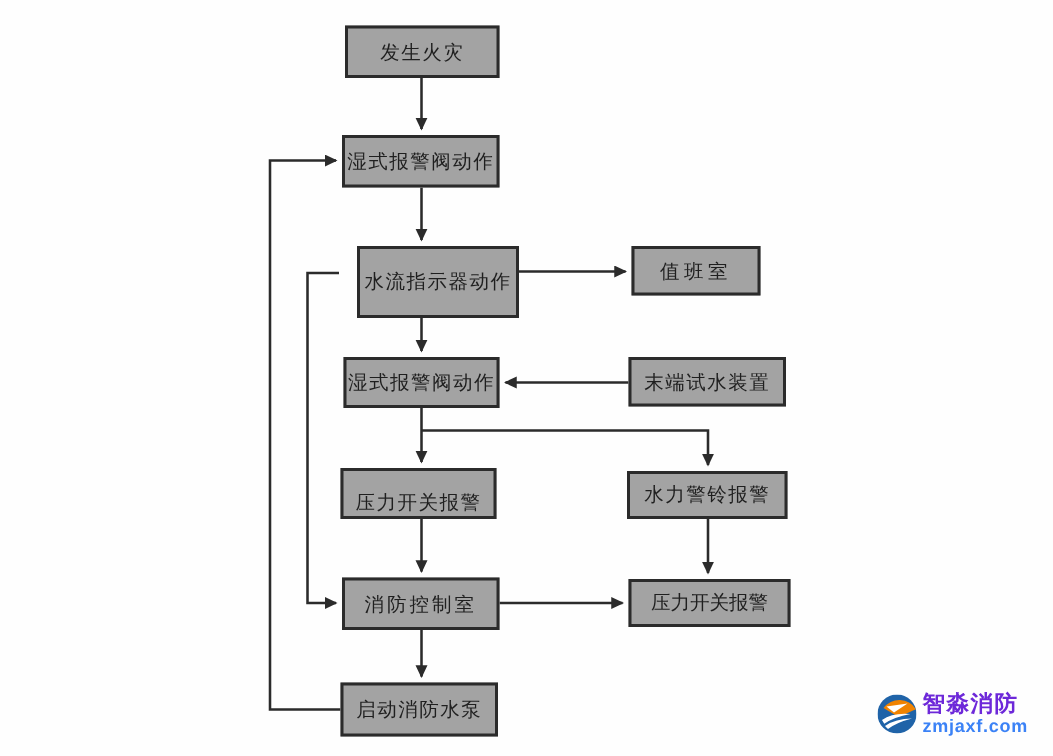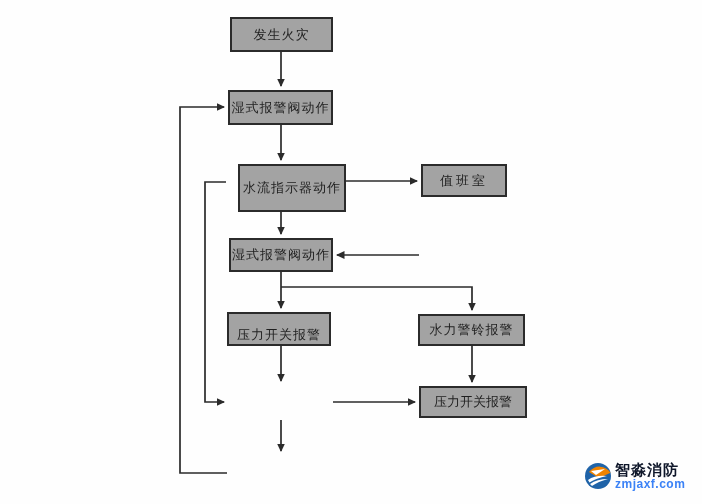--- a/index.html
+++ b/index.html
@@ -49,21 +49,21 @@
   .watermark {
     position: absolute;
     left: 585px; top: 462px;
     display: flex;
     align-items: center;
     gap: 4px;
   }
   .wm-icon { width: 26px; height: 26px; flex: 0 0 auto; }
   .wm-text { display: flex; flex-direction: column; line-height: 1.05; }
   .wm-brand {
-    color: #0f172a;
+    color: #6d28d9;
     font-size: 15px;
     font-weight: bold;
     letter-spacing: 1px;
   }
   .wm-domain {
     color: #3b82f6;
     font-size: 12px;
     font-weight: bold;
     letter-spacing: 0.5px;
   }
@@ -122,34 +122,43 @@
   </div>
 
   <div class="node n-duty-room">
     <span>值班室</span>
   </div>
 
   <div class="node n-wet-valve">
     <span>湿式报警阀动作</span>
   </div>
 
+  <div class="node n-end-test">
+    <span>末端试水装置</span>
+  </div>
 
   <div class="node n-pressure-switch">
     <span>压力开关报警</span>
   </div>
 
   <div class="node n-hydraulic-bell">
     <span>水力警铃报警</span>
   </div>
 
+  <div class="node n-control-room">
+    <span>消防控制室</span>
+  </div>
 
   <div class="node n-report">
     <span>压力开关报警</span>
   </div>
 
+  <div class="node n-start-pump">
+    <span>启动消防水泵</span>
+  </div>
 
   <div class="watermark">
     <svg class="wm-icon" viewBox="0 0 26 26" xmlns="http://www.w3.org/2000/svg">
       <circle cx="13" cy="13" r="13" fill="#1f63a8"></circle>
       <path d="M4,9 A13,13 0 0 1 25.6,9.8 L14,15 Z" fill="#f08300"></path>
       <path d="M6,8 L20,6 L11,12 Z" fill="#ffffff"></path>
       <path d="M3,17 Q10,12 22,13 Q11,15 4.5,19.5 Z" fill="#ffffff"></path>
       <path d="M5,21 Q12,16 23,16 Q13,18.5 7,23 Z" fill="#ffffff"></path>
     </svg>
     <div class="wm-text">

